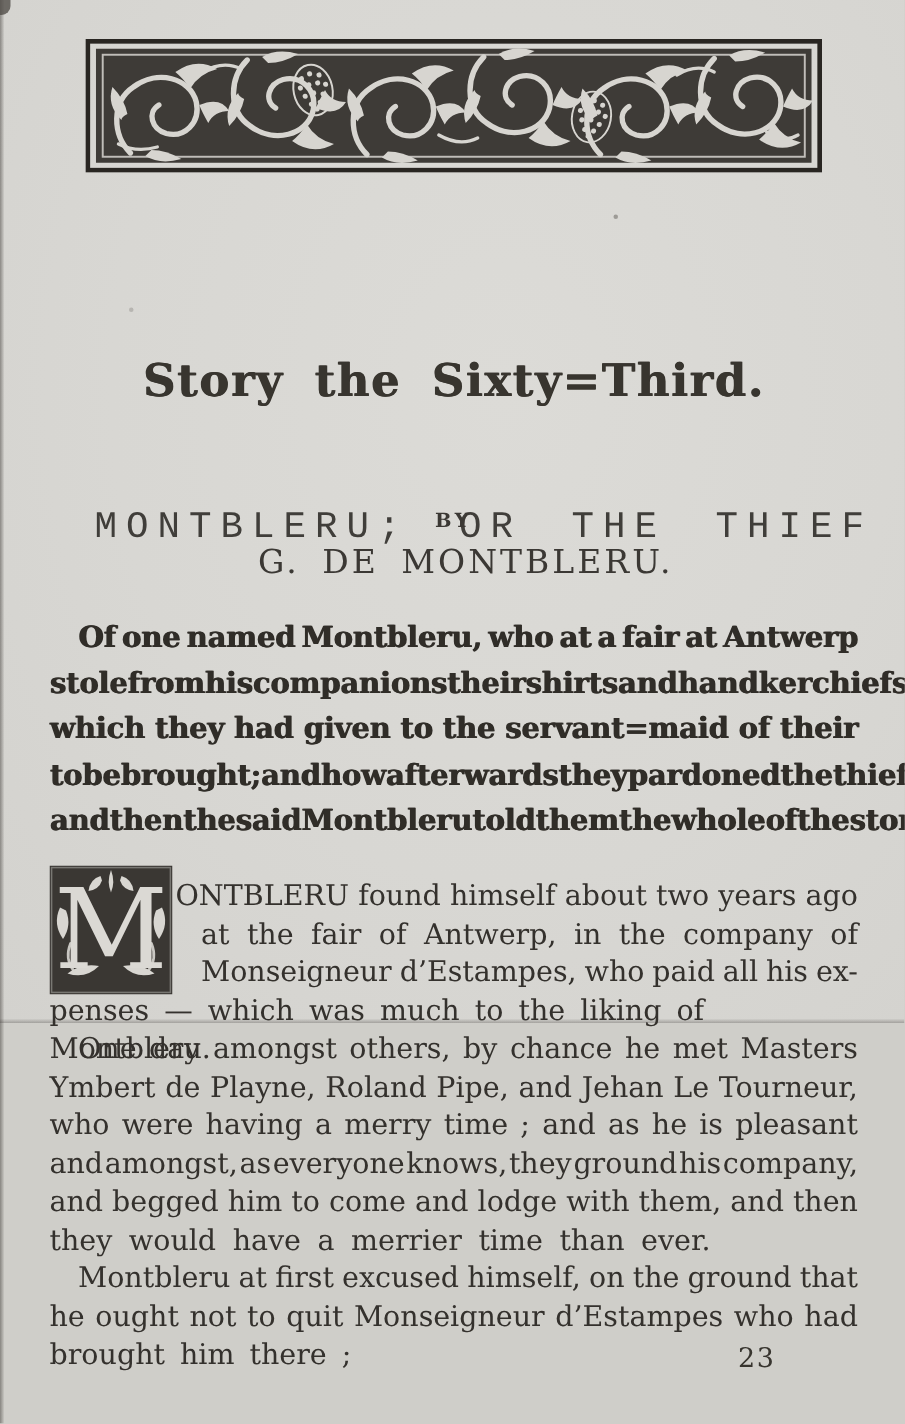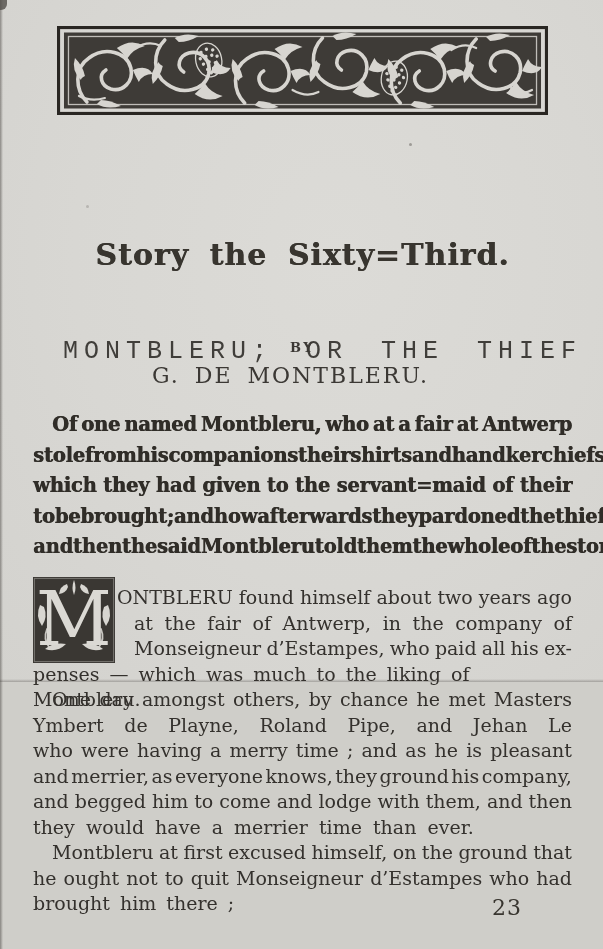--- a/index.html
+++ b/index.html
@@ -37,21 +37,21 @@
   .main-title{
     position:absolute;left:23px;top:298px;width:559px;text-align:right;
     font-family:Liberation Mono, monospace;font-size:25px;color:#403e3a;
     letter-spacing:6px;word-spacing:12px;white-space:nowrap;margin-top:39px;
   }
   .byline{
     position:absolute;left:33px;top:340px;width:539px;text-align:center;
     font-size:13px;color:#3b3834;letter-spacing:2.5px;font-weight:bold;
   }
   .author{
-    position:absolute;left:21px;top:363px;width:539px;text-align:center;
+    position:absolute;left:41px;top:363px;width:539px;text-align:center;
     font-size:22px;color:#3b3834;letter-spacing:2px;word-spacing:6px;
   }
 
   
   .argument{
     position:absolute;left:33px;top:410px;width:539px;
     font-size:19.5px;font-weight:bold;color:#302d28;
     letter-spacing:-.2px;
     text-shadow:.6px 0 0 #302d28;
   }
@@ -69,21 +69,21 @@
   .lline{word-spacing:4px;}
   .m1{margin-left:84px;}
   .m2{margin-left:101px;}
 
   .para1{position:relative;}
   .drop-cap{position:absolute;left:0;top:-8px;width:82px;height:86px;}
   .drop-cap svg{display:block;width:100%;height:100%;}
 
   .page-number{
     position:absolute;left:492px;top:895px;
-    font-size:22px;color:#38352f;letter-spacing:1px;
+    font-size:18px;color:#38352f;letter-spacing:1px;
   }
 </style>
 </head>
 <body>
 
 <div class="page">
 
   <div class="edge-left"></div>
   <div class="edge-bottom"></div>
   <div class="corner-mark"></div>
@@ -282,38 +282,39 @@
         </div>
       <div class="line jline">
           <span>Ymbert</span>
           <span>de</span>
           <span>Playne,</span>
           <span>Roland</span>
           <span>Pipe,</span>
           <span>and</span>
           <span>Jehan</span>
           <span>Le</span>
+          <span>Tourneur,</span>
         </div>
       <div class="line jline">
           <span>who</span>
           <span>were</span>
           <span>having</span>
           <span>a</span>
           <span>merry</span>
           <span>time</span>
           <span>;</span>
           <span>and</span>
           <span>as</span>
           <span>he</span>
           <span>is</span>
           <span>pleasant</span>
         </div>
       <div class="line jline">
           <span>and</span>
-          <span>merrier,</span>
+          <span>amongst,</span>
           <span>as</span>
           <span>everyone</span>
           <span>knows,</span>
           <span>they</span>
           <span>ground</span>
           <span>his</span>
           <span>company,</span>
         </div>
       <div class="line jline">
           <span>and</span>

